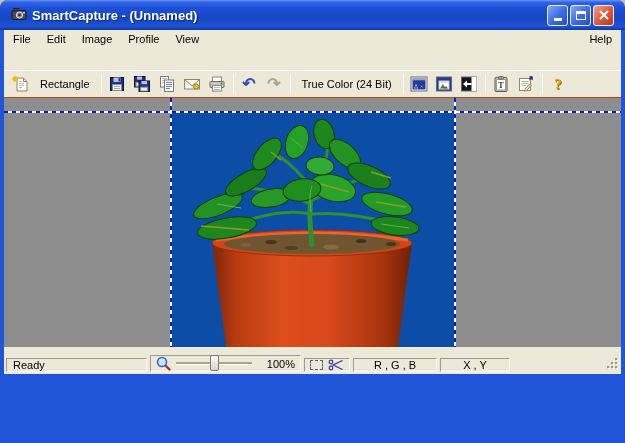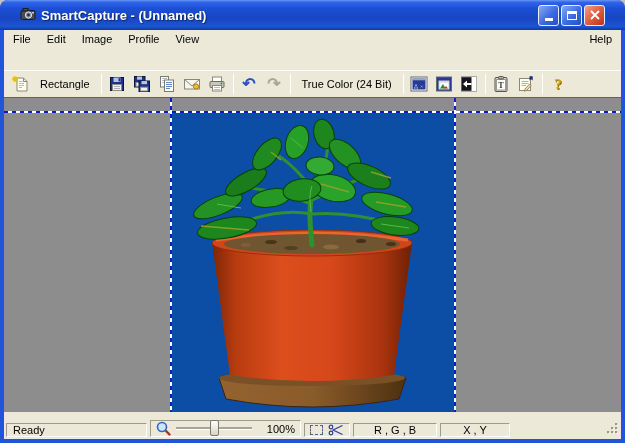--- a/index.html
+++ b/index.html
@@ -4,35 +4,35 @@
 <style>
   * { box-sizing: border-box; }
   html,body { margin:0; padding:0; background:#c0c0c0; }
   .window{
     position:relative; width:625px; height:443px;
     background:#1f55d6; border-radius:8px 8px 0 0; overflow:hidden;
     font-family:"Liberation Sans", sans-serif; font-size:11px; color:#000;
   }
   
   .titlebar{
-    height:30px; display:flex; align-items:center; padding:0 20px;
+    height:30px; display:flex; align-items:center; padding:0 11px;
     background:linear-gradient(180deg,#6a95f4 0%,#2f63e8 8%,#1c4fd6 28%,#1746c2 62%,#1f53d6 88%,#12399c 100%);
     border-radius:8px 8px 0 0;
   }
   .title{ color:#fff; font-weight:bold; font-size:13px; margin-left:5px; flex:1;
           text-shadow:1px 1px 1px #082a6a; white-space:nowrap; }
   .win-controls{ display:flex; gap:2px; }
   .wbtn{ width:21px; height:21px; border-radius:3px; border:1px solid #e8eefc;
          display:flex; align-items:center; justify-content:center; padding:0; cursor:default; }
   .wbtn.minmax{ background:linear-gradient(135deg,#86a9f6 0%,#3a6ae2 55%,#2750c0 100%); }
   .wbtn.close{ background:linear-gradient(135deg,#f2a08c 0%,#dd5e40 50%,#bb3418 100%); }
   .min-glyph{ width:8px; height:3px; background:#fff; margin-top:9px; }
   .max-glyph{ width:10px; height:9px; border:1px solid #fff; border-top-width:3px; }
   
-  .content{ margin:0 4px; height:409px; background:#ece9d8; display:flex; flex-direction:column; }
+  .content{ margin:0 4px; height:344px; background:#ece9d8; display:flex; flex-direction:column; }
   
   .menubar{ height:17px; display:flex; align-items:center; padding:0 1px; }
   .menu-item{ padding:1px 8px; }
   .menu-spacer{ flex:1; }
   
   .toolbar{ height:28px; display:flex; align-items:center; padding:0 3px;
             border-top:1px solid #fff; border-bottom:1px solid #c2410c;margin-top:23px; }
   .tbtn{ width:25px; height:22px; display:flex; align-items:center; justify-content:center;
          background:none; border:none; padding:0; }
   .tlabel{ padding:0 8px; white-space:nowrap; }

